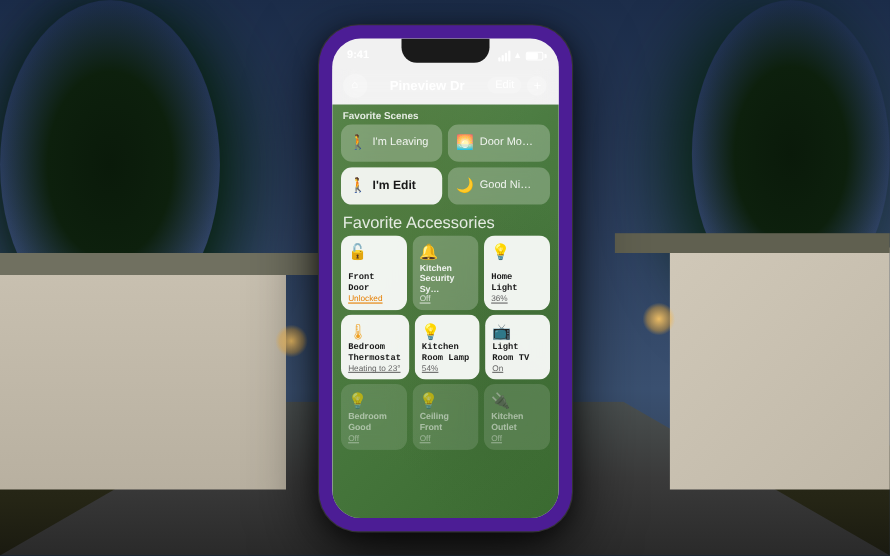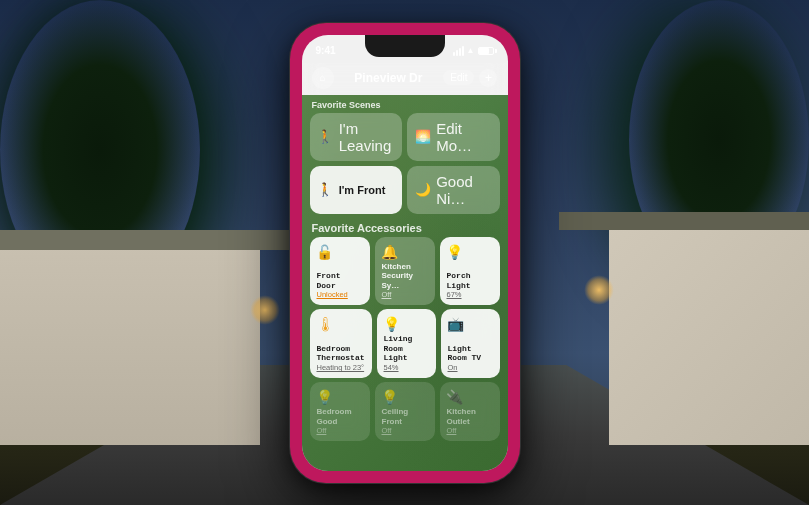--- a/index.html
+++ b/index.html
@@ -134,21 +134,21 @@
       position: absolute;
       left: 50%;
       top: 50%;
       transform: translate(-50%, -50%);
       z-index: 10;
     }
 
     .phone {
       width: 230px;
       height: 460px;
-      background: #be185d;
+      background: #4c1d95;
       border-radius: 36px;
       padding: 12px;
       box-shadow:
         0 0 0 1px #333,
         0 20px 60px rgba(0,0,0,0.8),
         0 5px 20px rgba(0,0,0,0.5);
       position: relative;
     }
 
     
@@ -331,34 +331,34 @@
       gap: 5px;
       min-height: 34px;
     }
     .scene-card.active {
       background: rgba(255,255,255,0.9);
     }
     .scene-icon {
       font-size: 13px;
     }
     .scene-label {
-      font-size: 15px;
+      font-size: 10px;
       font-weight: 500;
       color: rgba(255,255,255,0.9);
     }
     .scene-card.active .scene-label {
       color: #1a1a1a;
       font-size: 11px;
       font-weight: 600;
     }
 
     
     .accessories-label {
-      font-size: 11px;
-      font-weight: 700;
+      font-size: 15px;
+      font-weight: 400;
       color: rgba(255,255,255,0.85);
       padding: 3px 10px 3px;
       position: relative;
       z-index: 2;
     }
 
     .accessories-grid {
       display: grid;
       grid-template-columns: 1fr 1fr 1fr;
       gap: 5px;
@@ -465,28 +465,28 @@
 
         <div class="section-label">Favorite Scenes</div>
 
         <div class="scenes-grid">
           <div class="scene-card">
             <span class="scene-icon">🚶</span>
             <span class="scene-label">I'm Leaving</span>
           </div>
           <div class="scene-card">
             <span class="scene-icon">🌅</span>
-            <span class="scene-label">Edit Mo…</span>
+            <span class="scene-label">Door Mo…</span>
           </div>
         </div>
 
         <div class="scenes-grid">
           <div class="scene-card active" style="border-radius:10px;">
             <span class="scene-icon">🚶</span>
-            <span class="scene-label">I'm Front</span>
+            <span class="scene-label">I'm Edit</span>
           </div>
           <div class="scene-card">
             <span class="scene-icon">🌙</span>
             <span class="scene-label">Good Ni…</span>
           </div>
         </div>
 
         <div class="accessories-label">Favorite Accessories</div>
 
         <div class="accessories-grid">
@@ -500,40 +500,40 @@
           <div class="accessory-card">
             <span class="acc-icon">🔔</span>
             <div>
               <div class="acc-name">Kitchen Security Sy…</div>
               <div class="acc-status">Off</div>
             </div>
           </div>
           <div class="accessory-card active">
             <span class="acc-icon" style="color:#f0c030;">💡</span>
             <div>
-              <div class="acc-name">Porch Light</div>
-              <div class="acc-status">67%</div>
+              <div class="acc-name">Home Light</div>
+              <div class="acc-status">36%</div>
             </div>
           </div>
         </div>
 
         <div class="acc-row-gap"></div>
 
         <div class="accessories-grid">
           <div class="accessory-card active">
             <span class="acc-icon" style="color:#f0a020;">🌡</span>
             <div>
               <div class="acc-name">Bedroom Thermostat</div>
               <div class="acc-status">Heating to 23°</div>
             </div>
           </div>
           <div class="accessory-card active">
             <span class="acc-icon" style="color:#f0c030;">💡</span>
             <div>
-              <div class="acc-name">Living Room Light</div>
+              <div class="acc-name">Kitchen Room Lamp</div>
               <div class="acc-status">54%</div>
             </div>
           </div>
           <div class="accessory-card active">
             <span class="acc-icon">📺</span>
             <div>
               <div class="acc-name">Light Room TV</div>
               <div class="acc-status">On</div>
             </div>
           </div>

